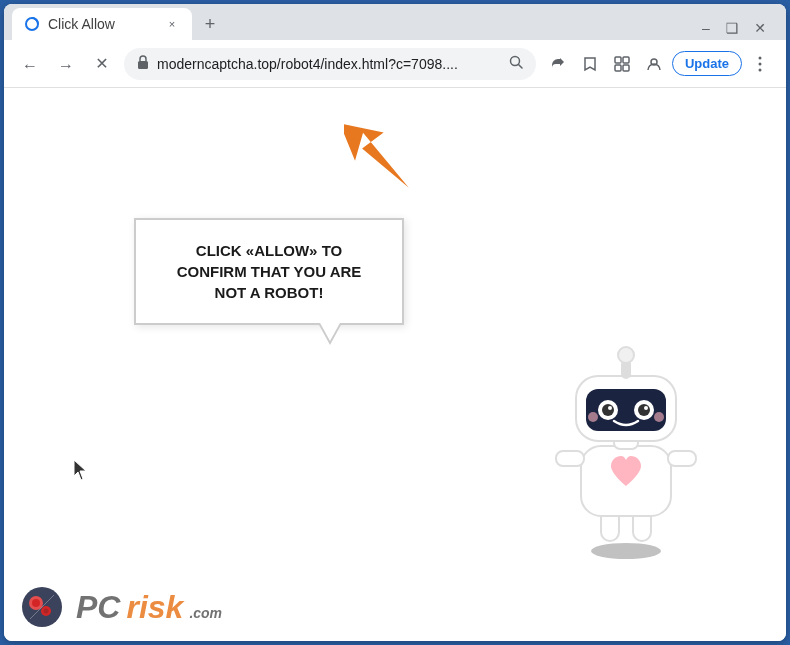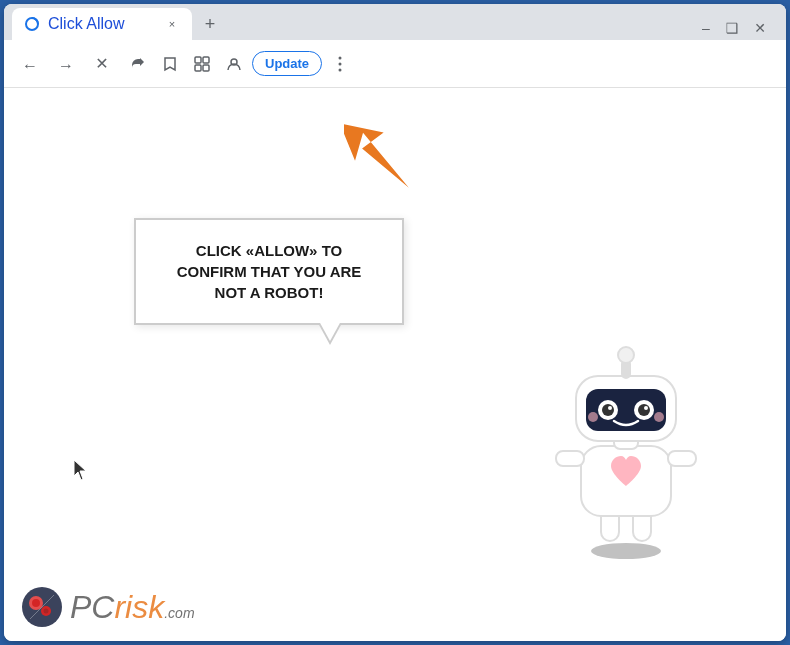--- a/index.html
+++ b/index.html
@@ -49,22 +49,22 @@
 
     .tab-favicon {
       width: 16px;
       height: 16px;
       display: flex;
       align-items: center;
       justify-content: center;
     }
 
     .tab-title {
-      font-size: 16px;
-      color: #1d4ed8;
+      font-size: 14px;
+      color: #404040;
       flex: 1;
       white-space: nowrap;
       overflow: hidden;
       text-overflow: ellipsis;
     }
 
     .tab-close {
       width: 16px;
       height: 16px;
       border-radius: 50%;
@@ -273,23 +273,24 @@
       opacity: 0.85;
     }
 
     .watermark-icon {
       width: 44px;
       height: 44px;
     }
 
     .watermark-text {
       font-size: 32px;
-      font-weight: 400;
+      font-weight: 700;
       font-style: italic;
       line-height: 1;
+      margin-left: 6px;
     }
 
     .watermark-pc {
       color: #5a5a5a;
     }
 
     .watermark-risk {
       color: #e87820;
       text-align: center;
     }
@@ -330,20 +331,35 @@
       <span class="window-control">–</span>
       <span class="window-control">❑</span>
       <span class="window-control">✕</span>
     </div>
   </div>
 
   <div class="nav-bar">
     <div class="nav-btn">←</div>
     <div class="nav-btn">→</div>
     <div class="nav-btn">✕</div>
+    <div class="address-bar">
+      <span class="lock-icon">
+        <svg width="12" height="14" viewBox="0 0 12 14">
+          <rect x="1" y="6" width="10" height="8" rx="1.5" fill="#5f6368"></rect>
+          <path d="M3 6V4a3 3 0 0 1 6 0v2" fill="none" stroke="#5f6368" stroke-width="1.5"></path>
+        </svg>
+      </span>
+      <span class="address-text">moderncaptcha.top/robot4/index.html?c=7098....</span>
+      <span style="color:#5f6368;font-size:14px;">
+        <svg width="14" height="14" viewBox="0 0 14 14">
+          <circle cx="6" cy="6" r="4.5" fill="none" stroke="#5f6368" stroke-width="1.5"></circle>
+          <line x1="9.5" y1="9.5" x2="13" y2="13" stroke="#5f6368" stroke-width="1.5" stroke-linecap="round"></line>
+        </svg>
+      </span>
+    </div>
     <div class="nav-icons">
       <div class="nav-icon-btn">
         <svg width="16" height="16" viewBox="0 0 16 16">
           <path d="M10 2l4 4-4 4V8H6a4 4 0 0 0-4 4V9a6 6 0 0 1 6-6h2V2z" fill="#5f6368"></path>
         </svg>
       </div>
       <div class="nav-icon-btn">
         <svg width="16" height="16" viewBox="0 0 16 16">
           <path d="M3 2h10v12l-5-3-5 3V2z" fill="none" stroke="#5f6368" stroke-width="1.5"></path>
         </svg>

